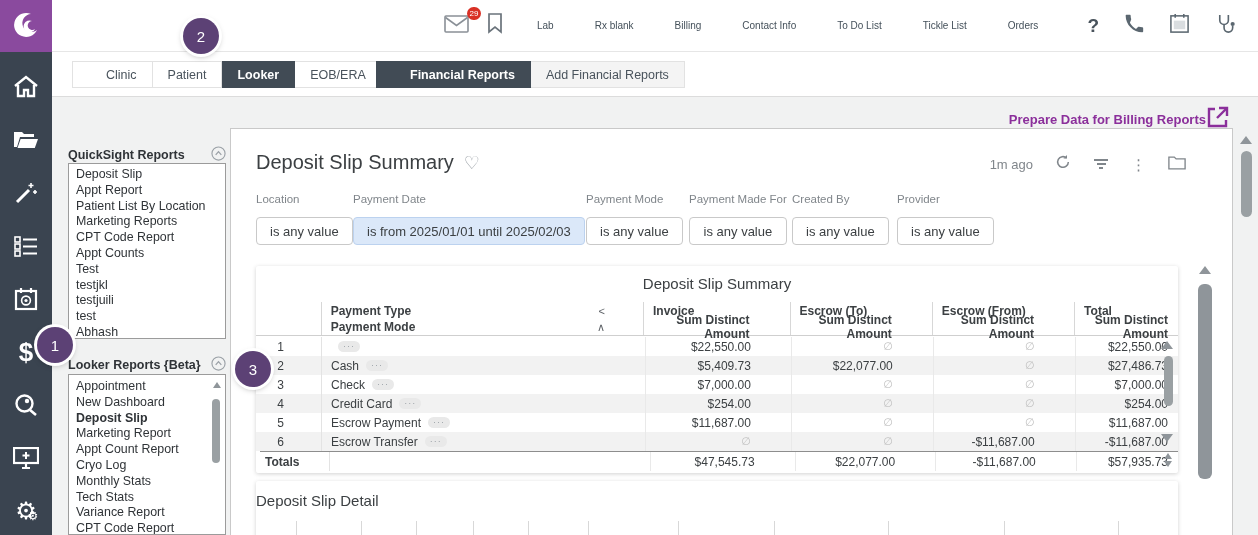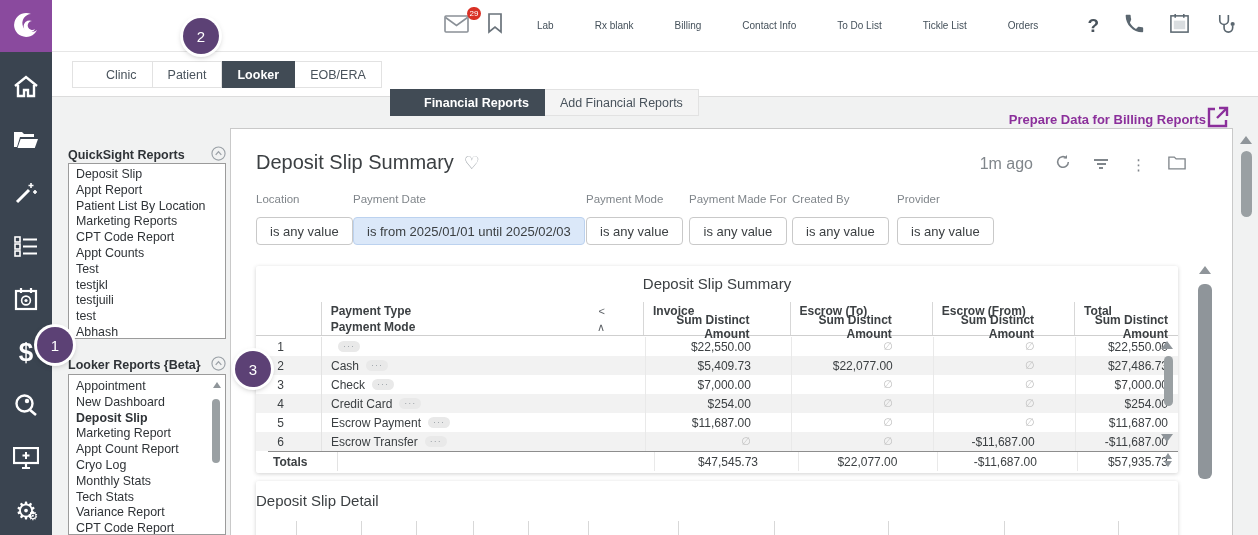--- a/index.html
+++ b/index.html
@@ -27,21 +27,21 @@
   .nav-links { display:flex; margin-left:34px; gap:41px; }
   .nav-link { font-size:10px; color:#44505a; white-space:nowrap; cursor:pointer; }
   .top-icons { margin-left:auto; margin-right:22px; display:flex; align-items:center; gap:25px; }
   .help-glyph { font-size:19px; font-weight:800; color:#49535c; }
 
   
   .tabrow { position:absolute; left:52px; top:52px; width:1206px; height:45px; background:#fff;
             border-bottom:1px solid #dcdcdc; z-index:1; }
   .tabs { position:absolute; top:9px; display:flex; }
   .tabs.primary { left:20px; }
-  .tabs.secondary { left:338px;margin-top:28px; }
+  .tabs.secondary { left:324px; }
   .tab { height:27px; padding:0 15px; display:flex; align-items:center; font-size:12.5px; color:#49535c;
          background:#fff; border:1px solid #e2e2e2; border-left-width:0; cursor:pointer; white-space:nowrap; }
   .tab:first-child { border-left-width:1px;padding-left:33px; }
   .tab.sel { background:#414b55; border-color:#414b55; color:#fff; font-weight:bold; }
   .tabs.secondary .tab { background:#f4f4f4; }
   .tabs.secondary .tab.sel { background:#414b55; }
 
   
   .prep { position:absolute; top:105px; right:28px; display:flex; align-items:center; gap:0; z-index:2; }
   .prep-link { color:#8b2f9b; font-size:13px; font-weight:bold; cursor:pointer; }
@@ -54,21 +54,21 @@
   .lp-item.bold { font-weight:bold; }
   .qs-head { top:146px; } .qs-box { top:163px; height:176px; padding-top:3px; }
   .lk-head { top:356px; } .lk-box { top:374px; height:161px; padding-top:4px; }
 
   
   .card { position:absolute; left:230px; top:128px; width:1003px; height:408px; background:#fff;
           border:1px solid #c9c9c9; border-bottom:none; z-index:1; }
   .rep-title { position:absolute; left:25px; top:22px; font-size:20px; color:#3c4043; display:flex; gap:10px; align-items:center; }
   .heart { font-size:18px; color:#9aa0a6; cursor:pointer; }
   .toolbar { position:absolute; right:46px; top:25px; display:flex; align-items:center; gap:22px; }
-  .ago { font-size:16px; color:#80868b; }
+  .ago { font-size:13px; color:#80868b; }
   .kebab { font-size:15px; color:#80868b; line-height:1; cursor:pointer; }
   .flt-lines span { display:block; background:#80868b; height:1.6px; margin:2.6px auto; }
 
   
   .filter { position:absolute; top:64px; }
   .f-label { font-size:11.5px; color:#80868b; margin-bottom:12px; }
   .f-box { height:28px; border:1px solid #c9c9c9; border-radius:4px; background:#fff; display:flex;
            align-items:center; justify-content:center; font-size:13px; color:#3c4043; padding:12px 13px;
            white-space:nowrap; cursor:pointer; }
   .f-box.hl { background:#dbe8f9; border-color:#bcd2ef; }
@@ -76,21 +76,21 @@
   
   .tblcard { position:absolute; left:25px; top:137px; width:922px; height:207px; background:#fff;
              box-shadow:0 1px 4px rgba(0,0,0,.18); border-radius:2px; }
   .tbl-title { position:absolute; top:9px; left:0; width:100%; text-align:center; font-size:15px; color:#3c4043; }
   .t-row { display:flex; height:19px; align-items:stretch; font-size:12px; color:#3c4043;gap:30px; }
   .hdr { font-weight:bold; height:17px; }
   .hdr1 { position:absolute; top:36px; left:0; right:0; }
   .hdr2 { position:absolute; top:53px; left:0; right:0; border-bottom:1px solid #cfcfcf; }
   .rows { position:absolute; top:71px; left:0; right:0; }
   .t-row.shade { background:#f2f2f2; }
-  .totals-row { position:absolute; top:185px; left:12px; right:0; border-top:1px solid #8d8d8d; font-size:12px; height:20px; }
+  .totals-row { position:absolute; top:185px; left:4px; right:0; border-top:1px solid #8d8d8d; font-size:12px; height:20px; }
   .c-num { width:40px; display:flex; align-items:center; justify-content:flex-end; padding-right:7px; }
   .c-mode { width:345px; display:flex; align-items:center; gap:7px; padding-left:9px; border-left:1px solid #e3e3e3; }
   .c-amt { text-align:right; display:flex; align-items:center; justify-content:flex-end; padding-right:10px;
            border-left:1px solid #e9e9e9; }
   .w-inv { width:135px; } .w-to { width:130px; } .w-fr { width:130px; } .w-tot { width:120px; }
   .hdr .c-mode, .hdr .c-amt { border-left-color:#d7d7d7; justify-content:flex-start; padding-left:9px; }
   .hdr .c-mode { justify-content:space-between; padding-right:8px; }
   .hcaret { font-weight:normal; color:#5f6368; font-size:11px; cursor:pointer; }
   .pill { background:#e9e9e9; border-radius:8px; color:#9aa0a6; font-size:9px; line-height:11px; height:11px;
           padding:0 5px; letter-spacing:1px; cursor:pointer; }

